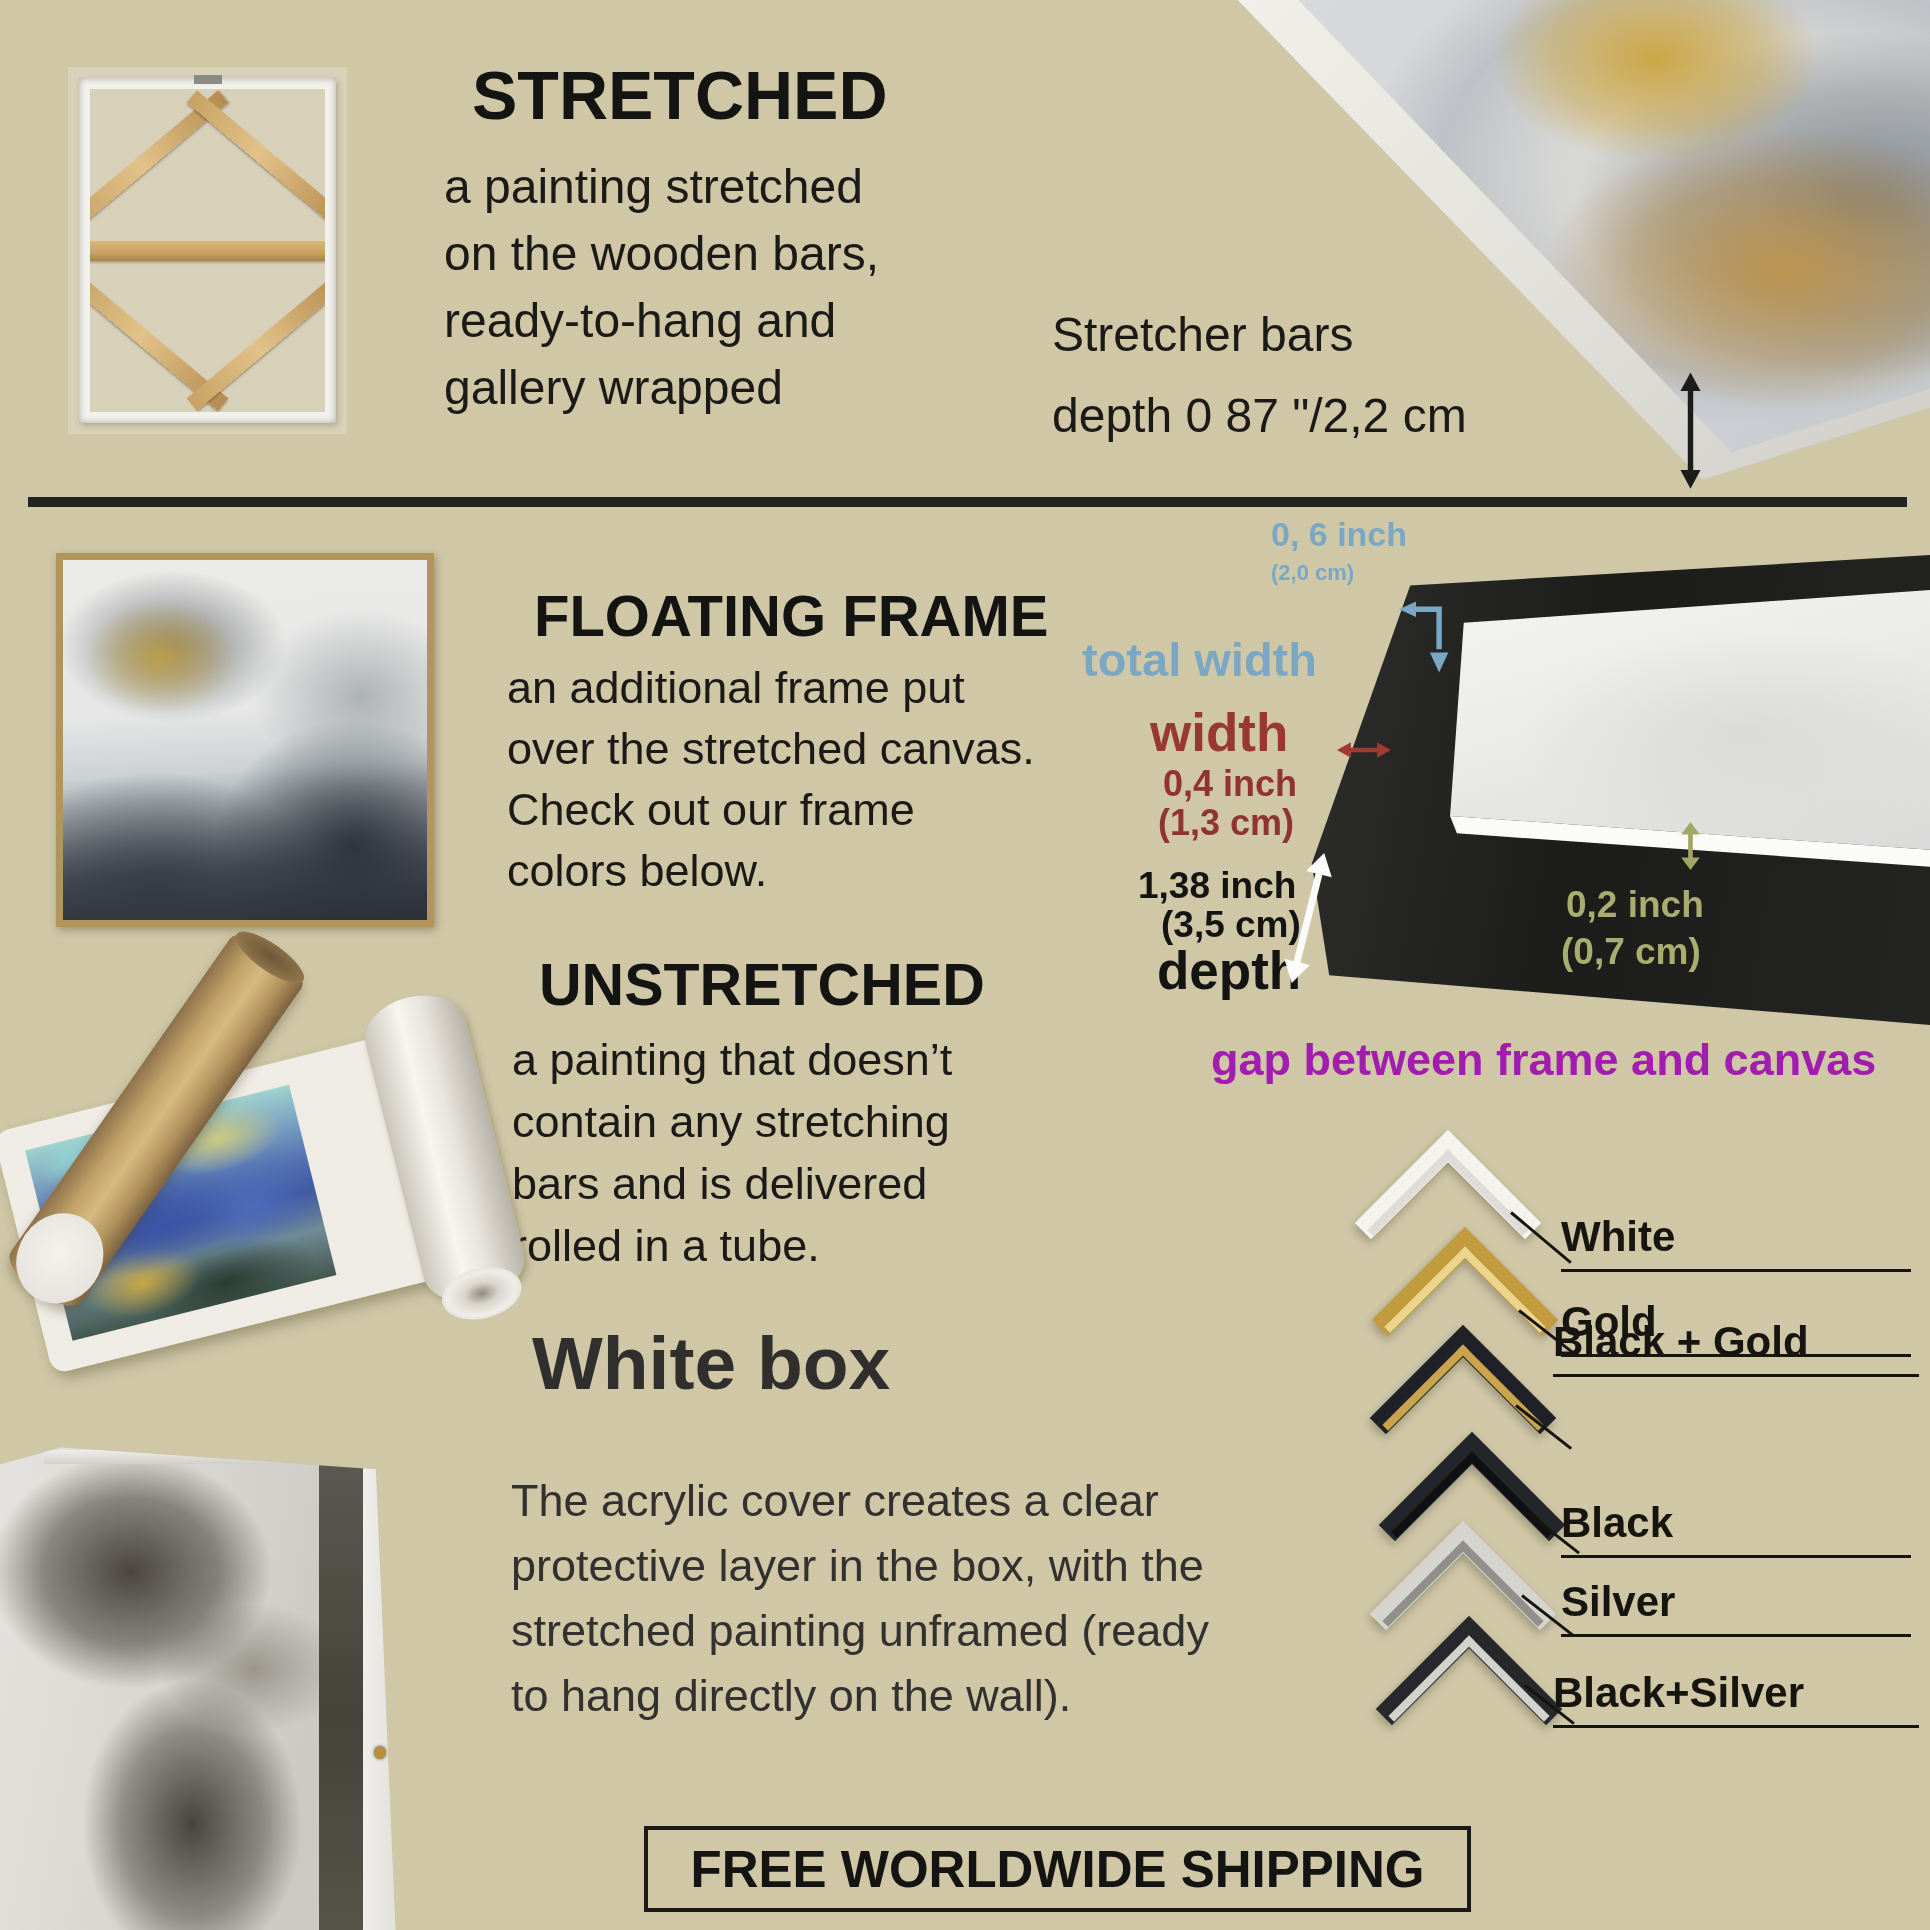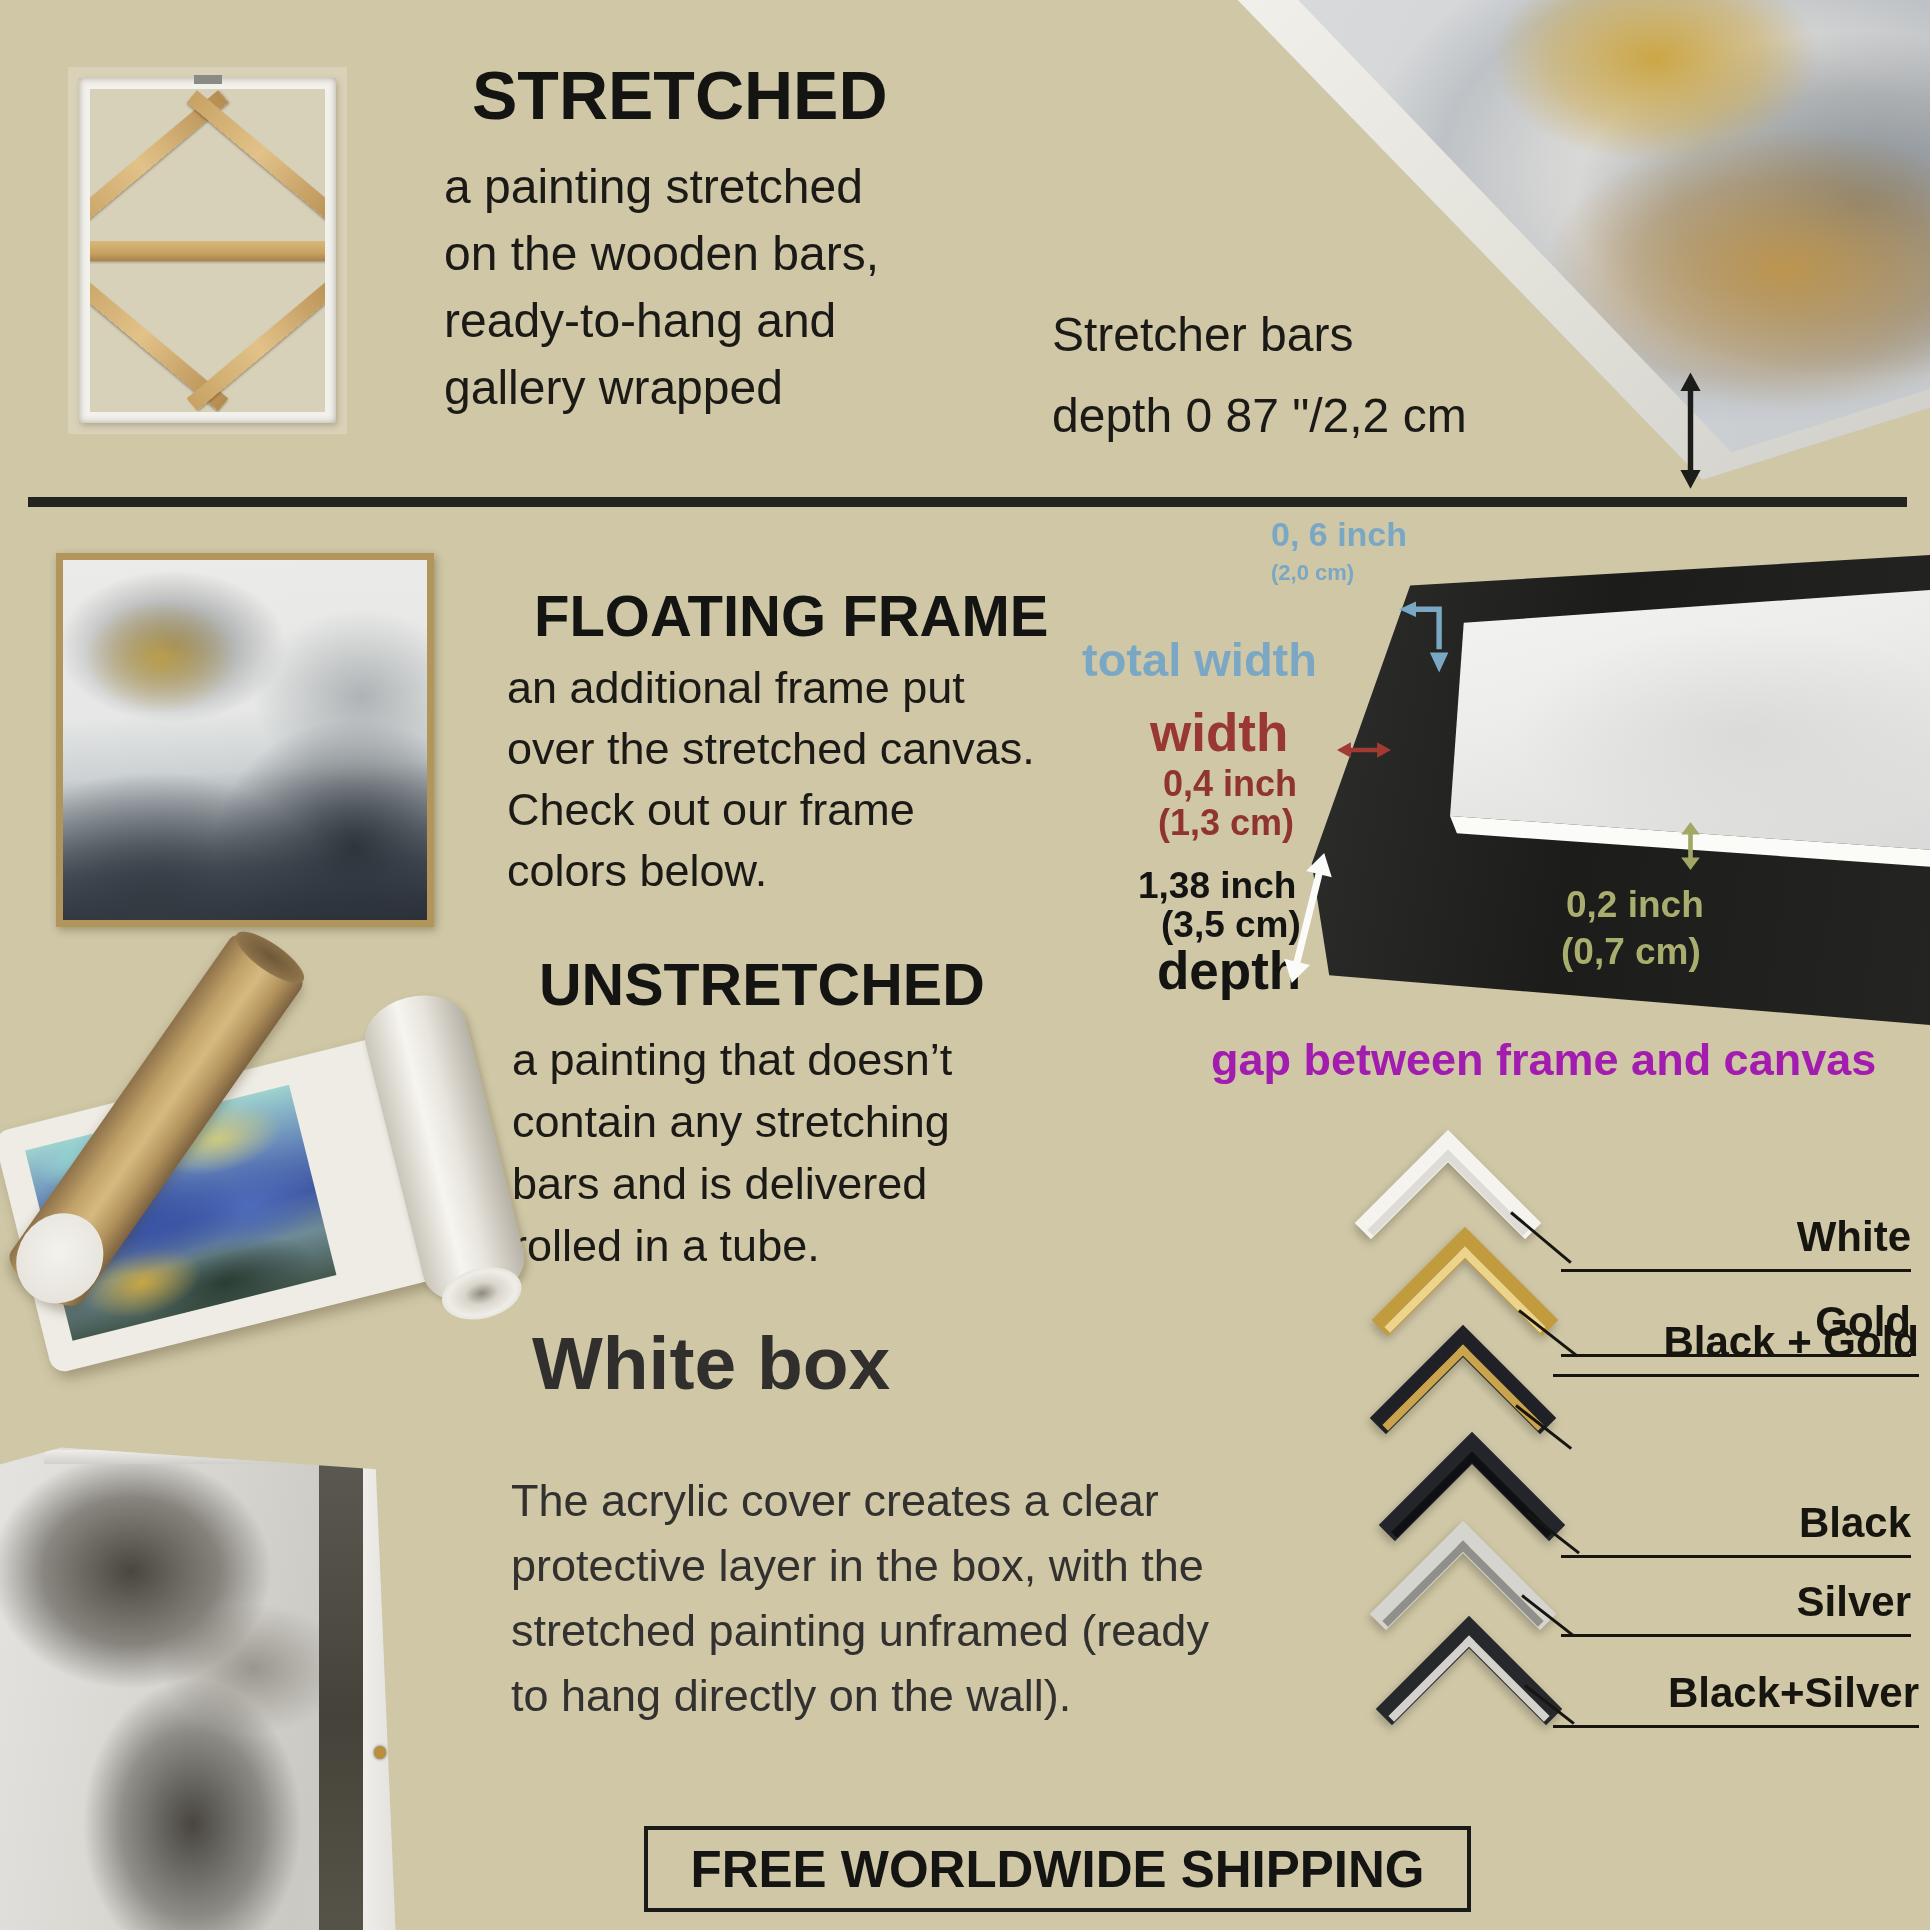--- a/index.html
+++ b/index.html
@@ -108,21 +108,21 @@
   .sb-screw{position:absolute;left:85.5%;top:62%;width:12.5px;height:12.5px;border-radius:50%;background:#b98f3e;
     box-shadow:0 0 3.1px rgba(0,0,0,.6);}
 
   
   .chev{position:absolute;width:210px;height:132px;}
   .chev .arm{position:absolute;left:39px;top:35px;width:132px;height:132px;transform:rotate(45deg);
     border-top:23px solid var(--c1);border-left:23px solid var(--c1);box-sizing:border-box;
     filter:drop-shadow(2.3px 4.7px 4.7px rgba(60,55,40,.35));}
   .chev .arm2{position:absolute;left:48px;top:51px;width:114px;height:114px;transform:rotate(45deg);
     border-top:8.6px solid var(--c2);border-left:8.6px solid var(--c2);box-sizing:border-box;}
-  .fc-label{position:absolute;width:350px;text-align:right;font-size:42px;font-weight:bold;color:#17150f;
+  .fc-label{position:absolute;width:350px;text-align:left;font-size:42px;font-weight:bold;color:#17150f;
     border-bottom:3.1px solid #17150f;padding-bottom:7.8px;white-space:nowrap;}
   .lead{position:absolute;height:3.1px;background:#17150f;transform-origin:left center;}
 
   
   .ship{position:absolute;left:644px;top:1826px;width:819px;height:78px;border:4.7px solid #1a1a18;
     display:flex;align-items:center;justify-content:center;font-size:51px;font-weight:bold;color:#141412;
     white-space:nowrap;}
 
   svg{display:block;}
 </style>

